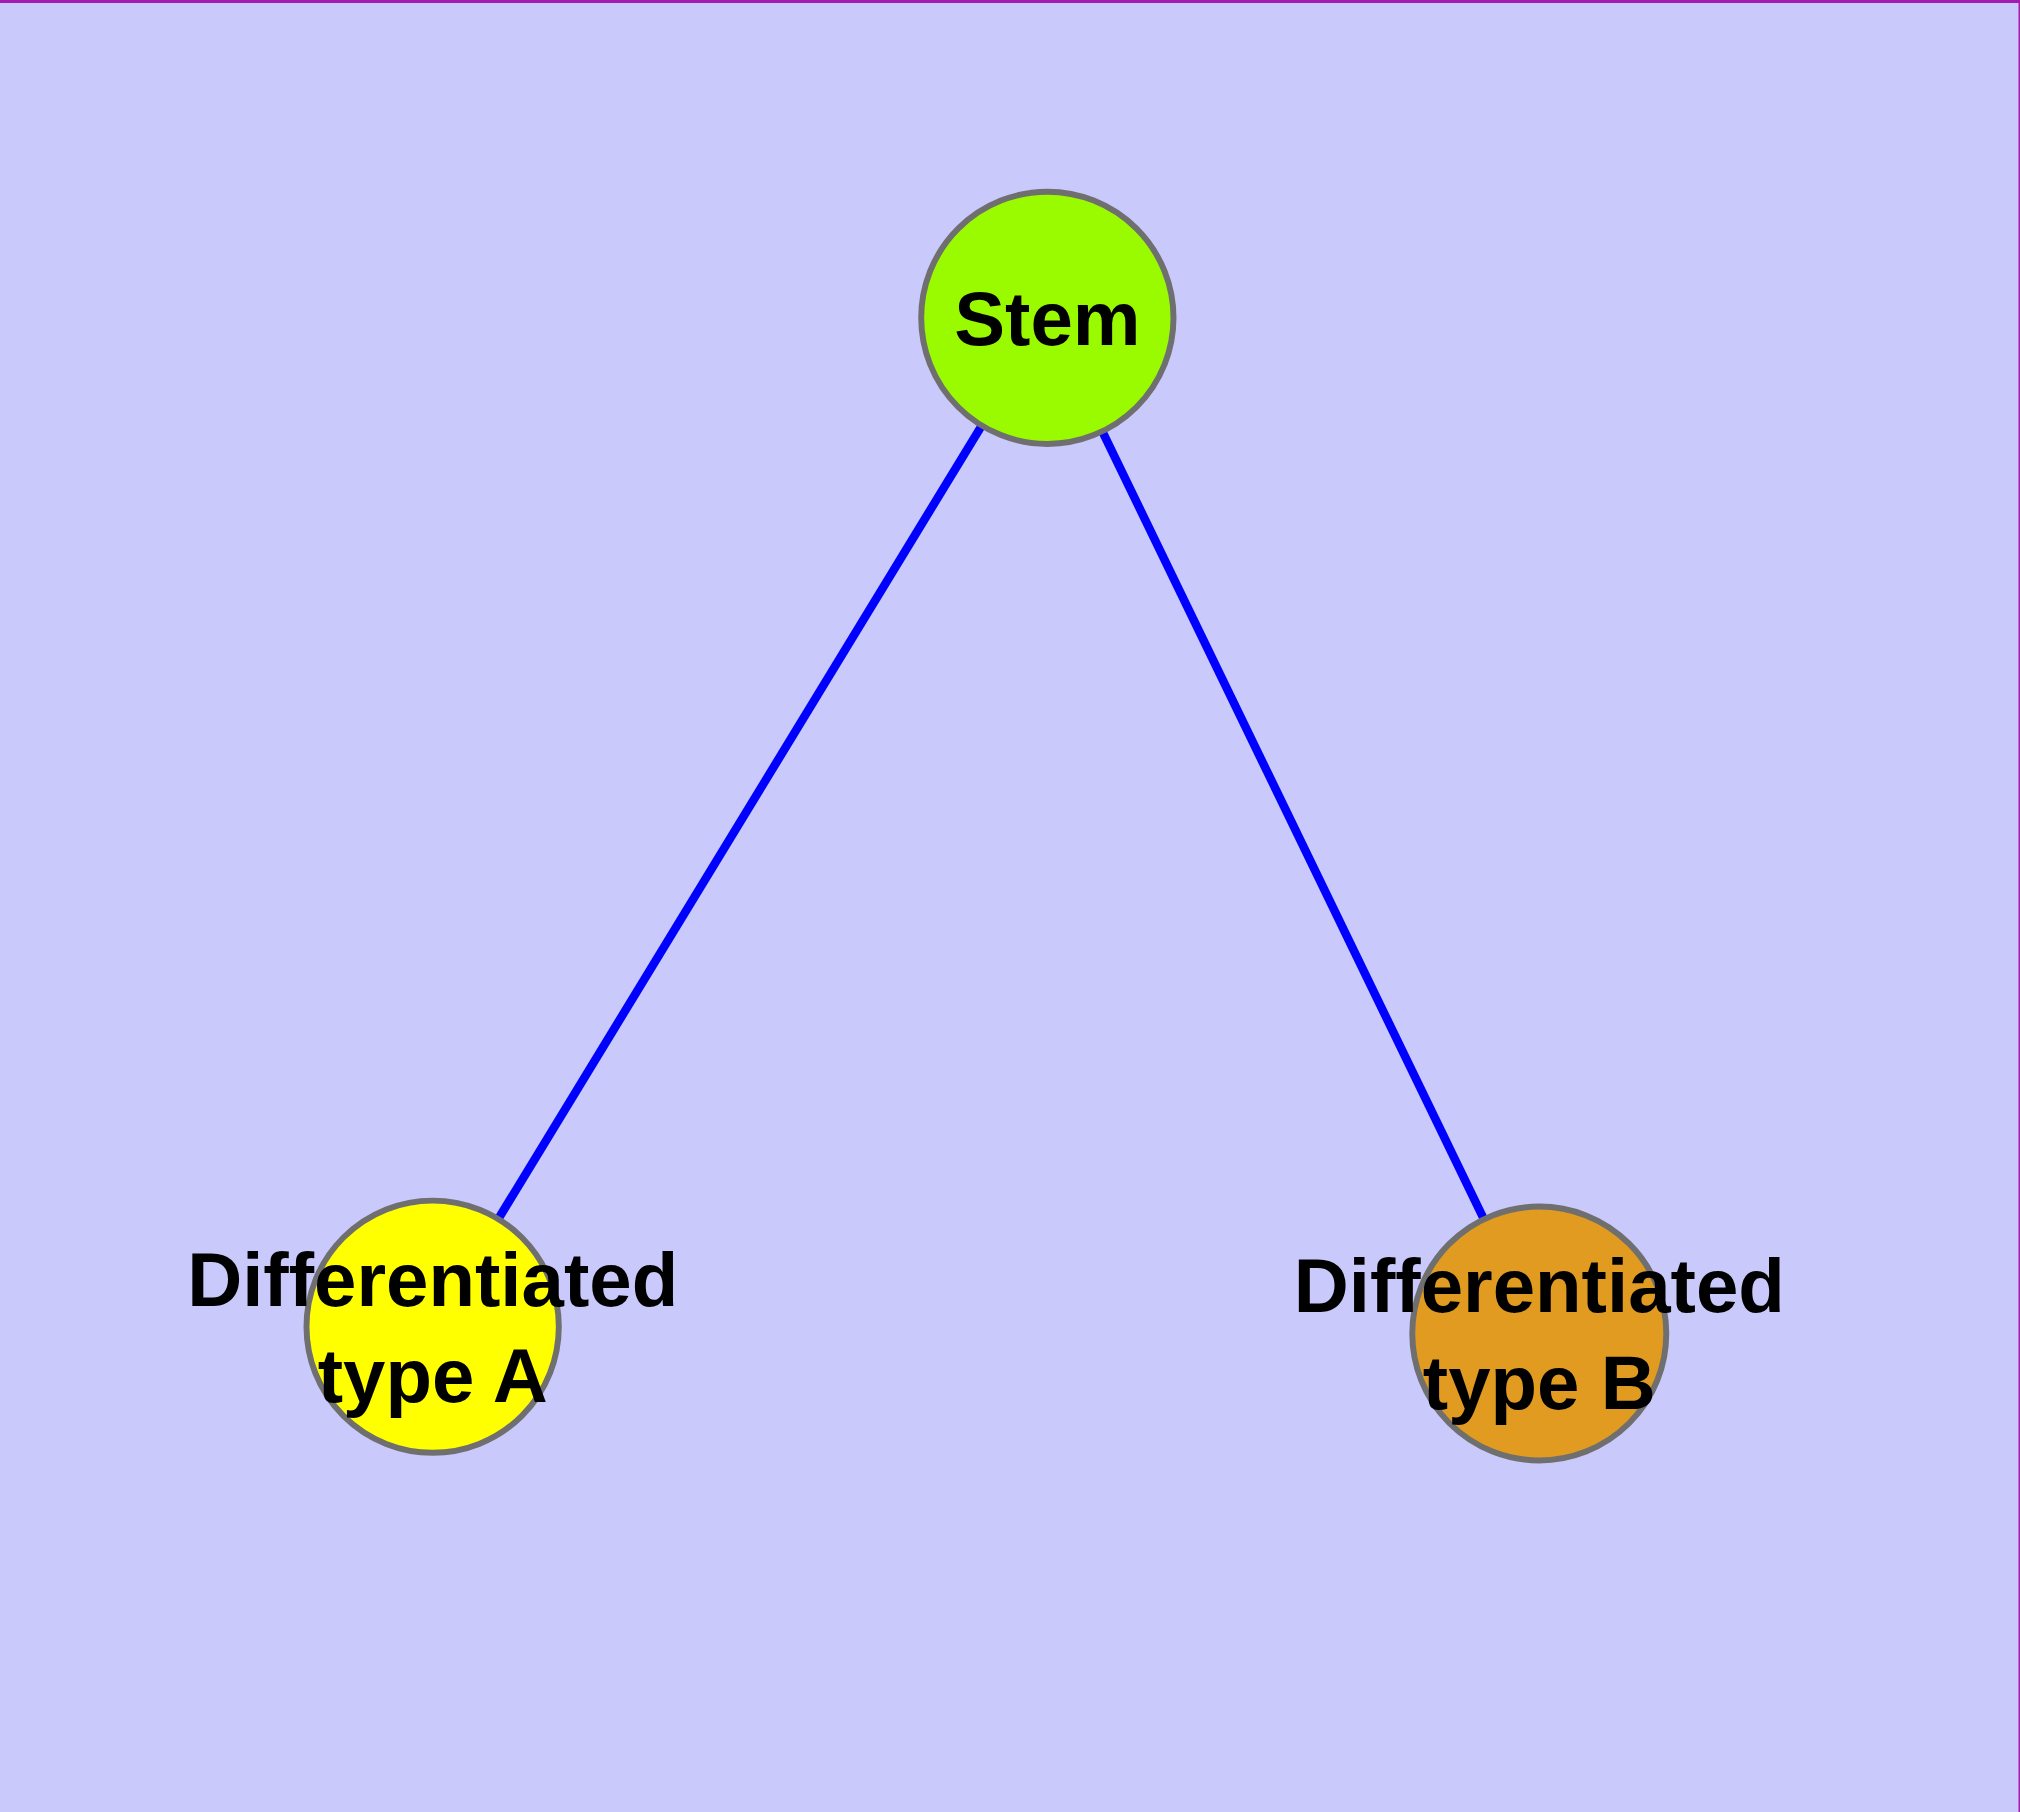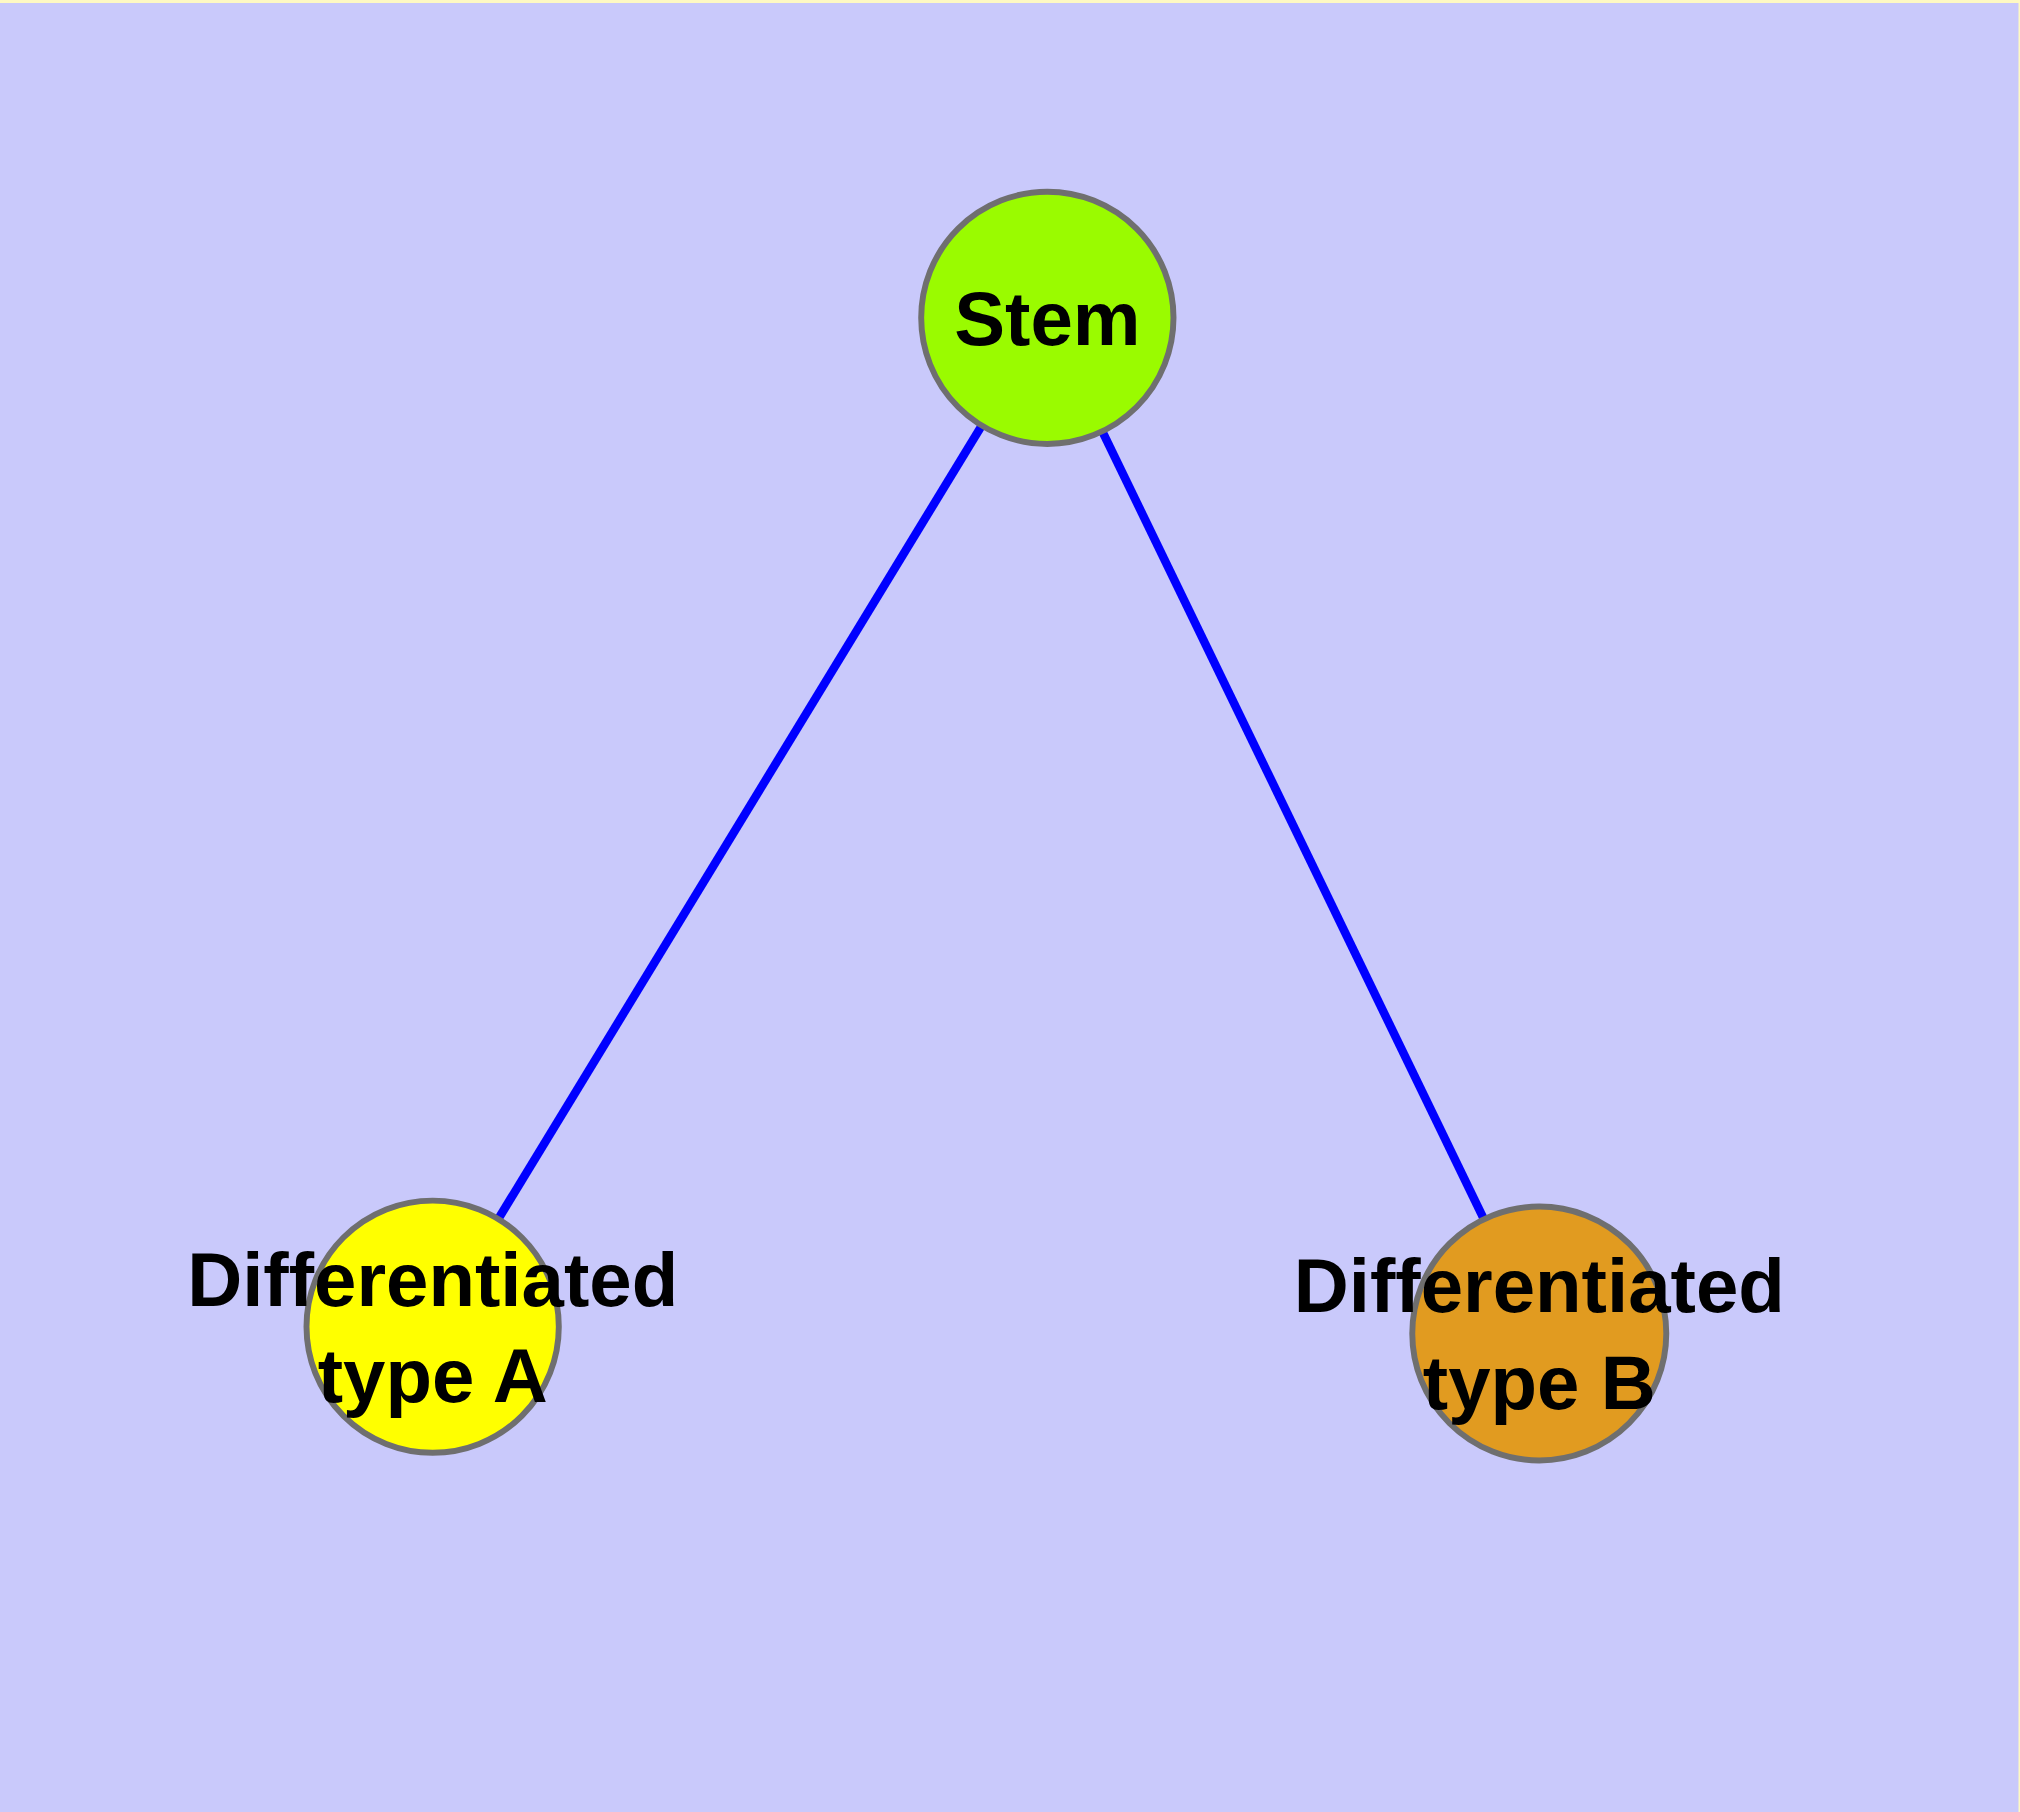--- a/index.html
+++ b/index.html
@@ -8,21 +8,21 @@
     width: 2021px;
     height: 1812px;
     overflow: hidden;
     background: #ffffff;
     font-family: "Liberation Sans", sans-serif;
   }
   .page {
     position: relative;
     width: 2021px;
     height: 1812px;
-    background: #fef9c3;
+    background: #a21caf;
   }
   .canvas {
     position: absolute;
     left: 0;
     top: 2.5px;
     right: 2.5px;
     bottom: 0;
   }
   .canvas svg {
     display: block;

